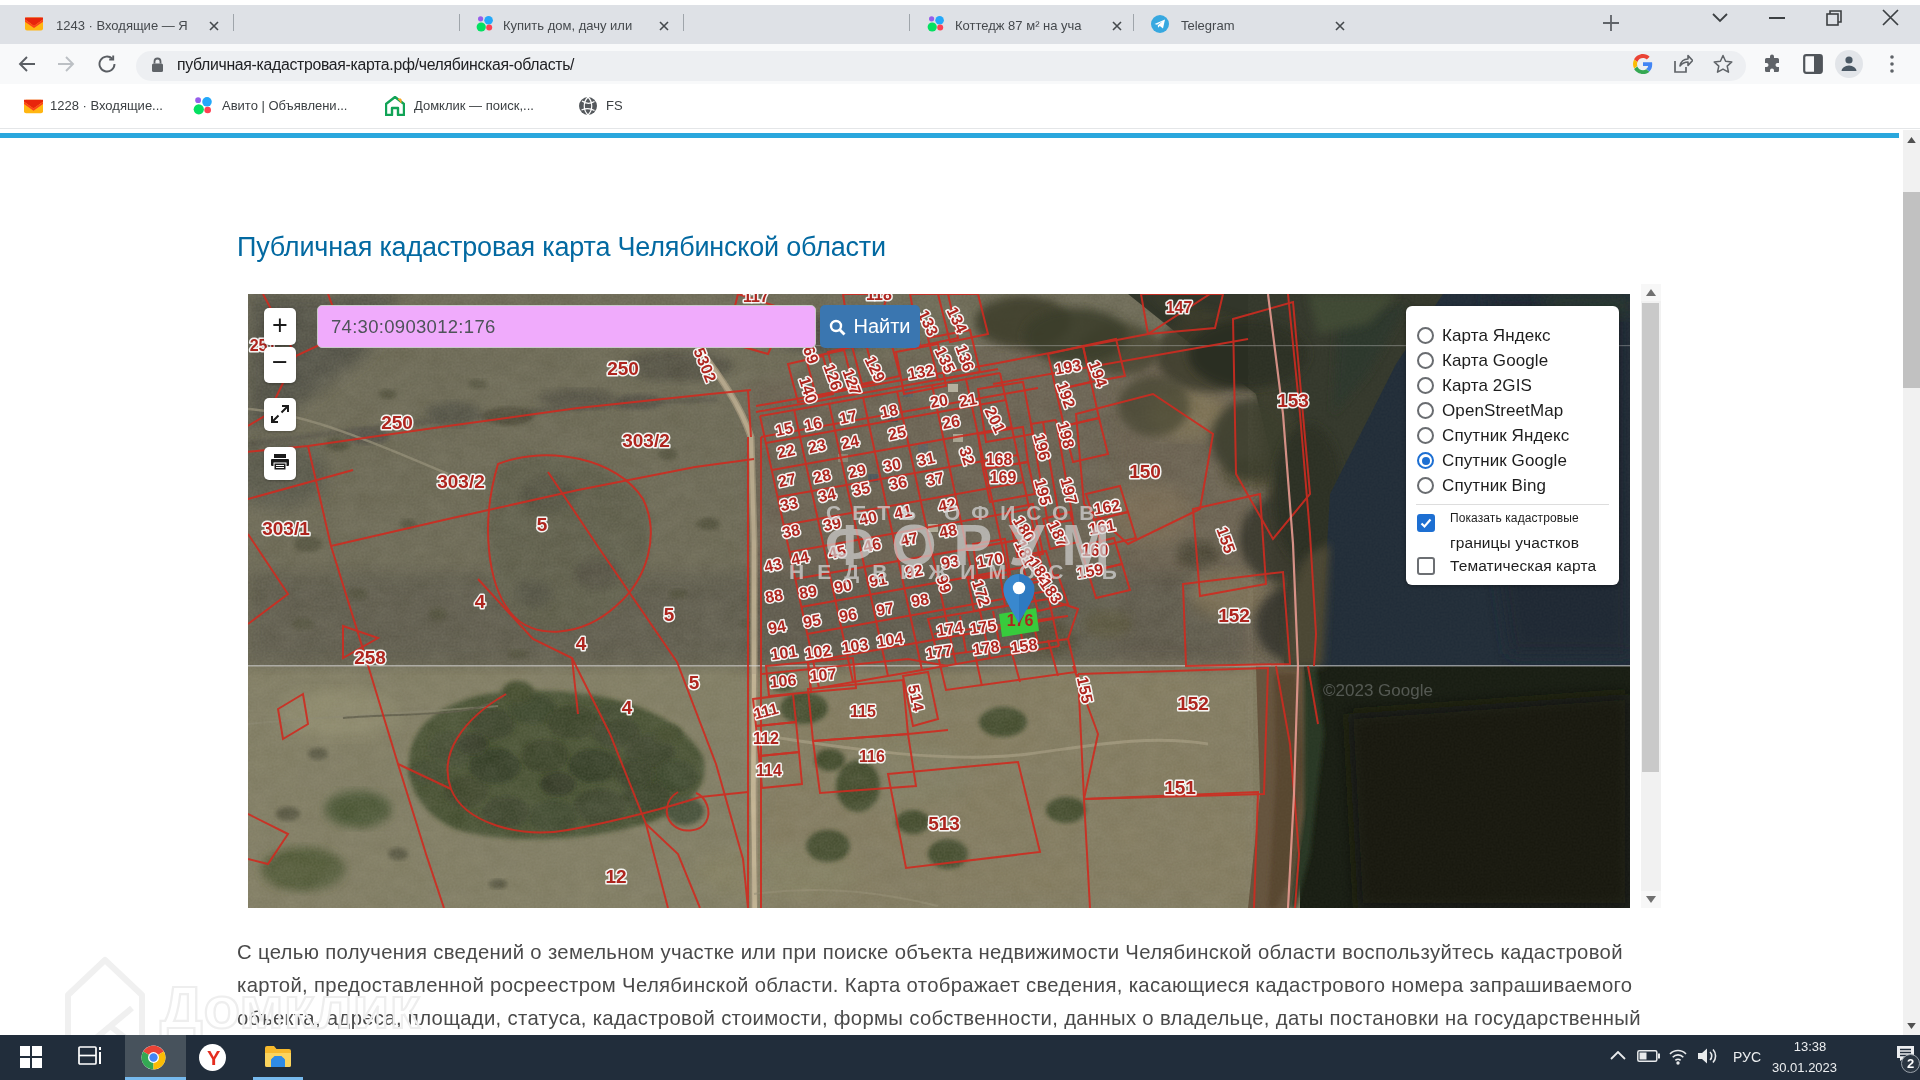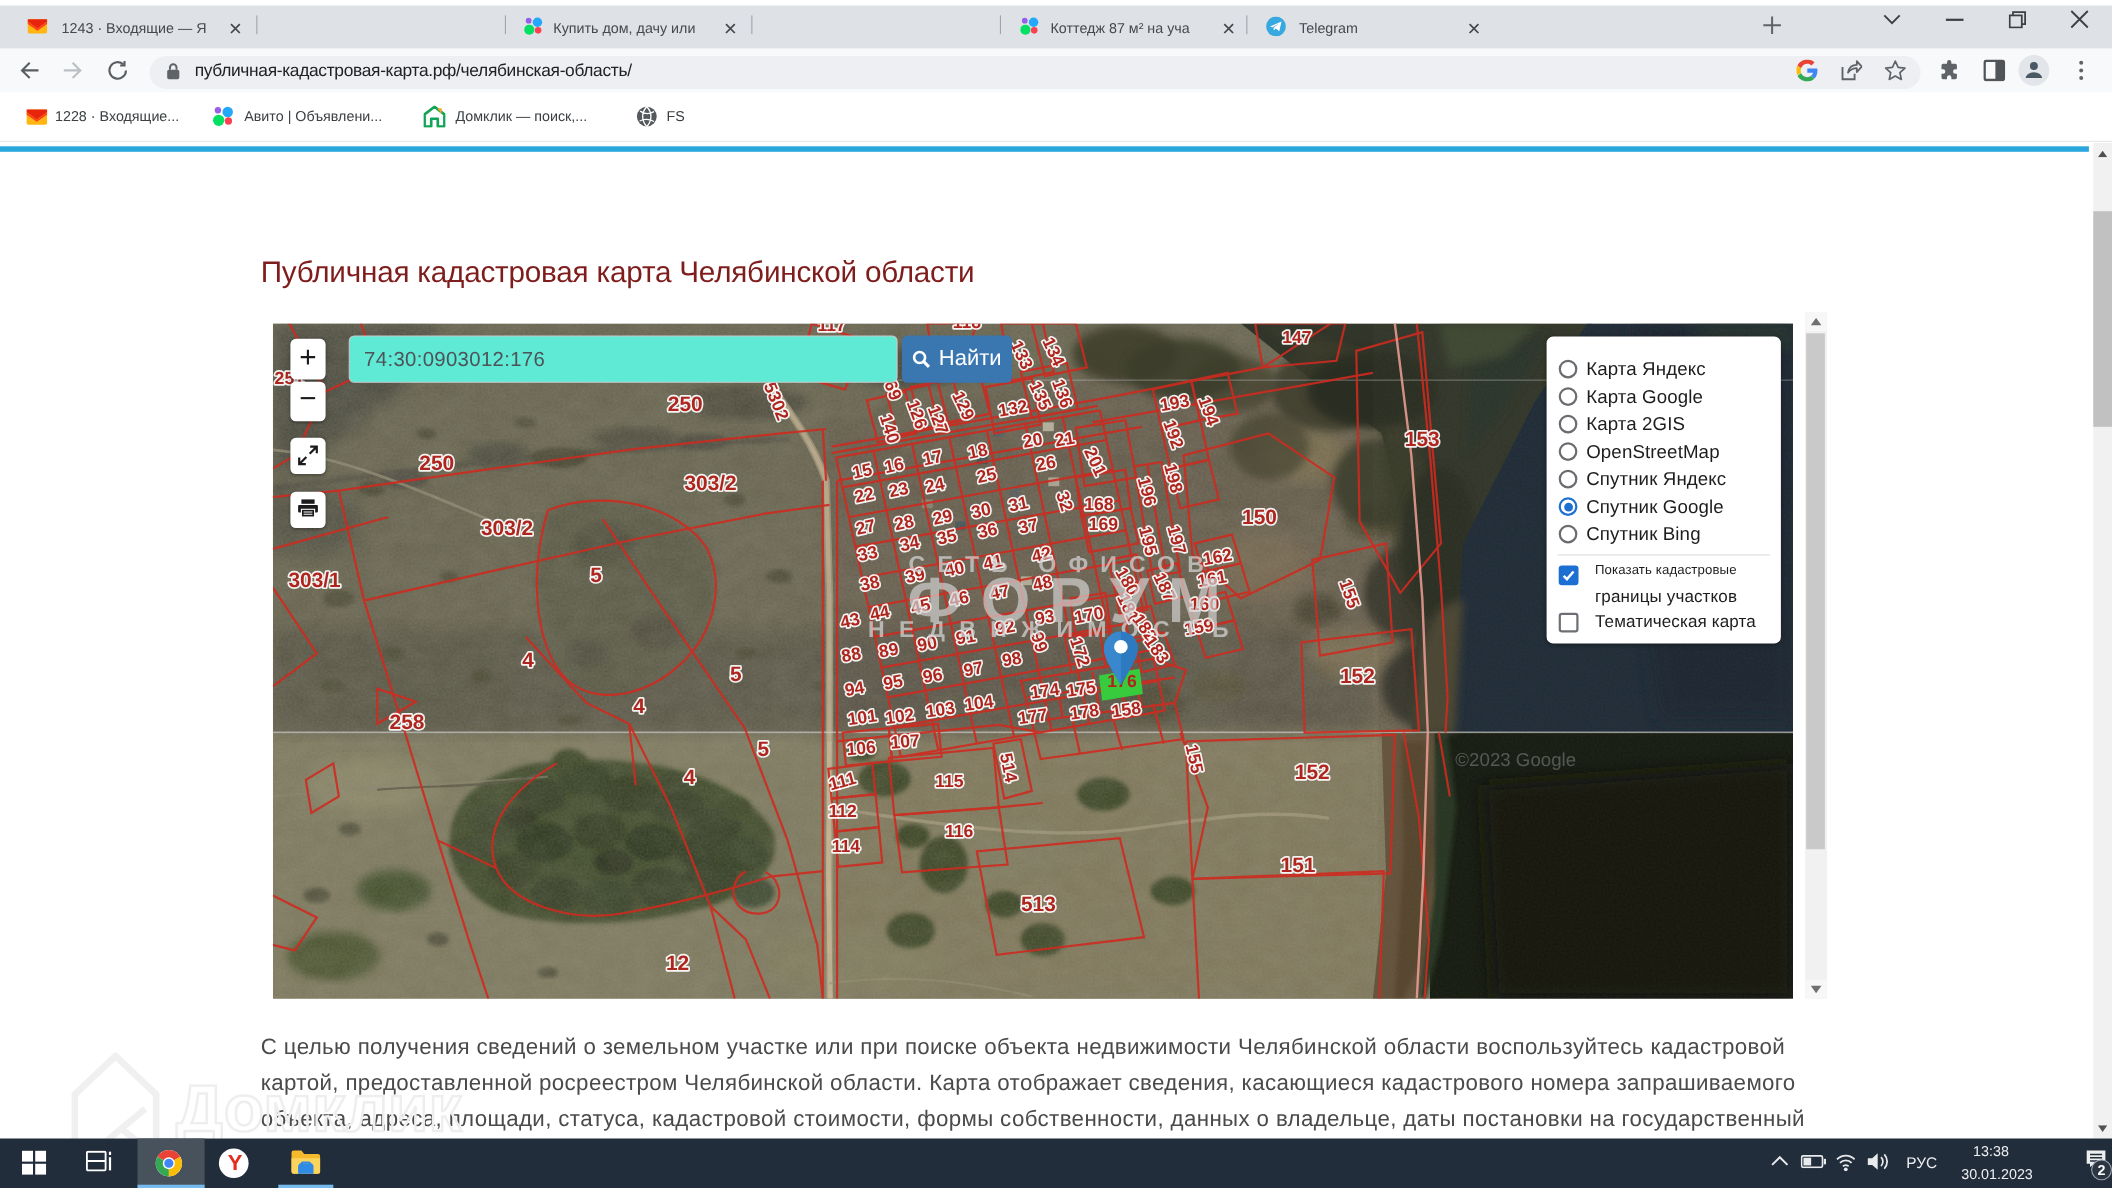--- a/index.html
+++ b/index.html
@@ -13,25 +13,25 @@
 #activetab{position:absolute;left:1358px;top:5px;width:230px;height:39px;background:#fff;border-radius:9px 9px 0 0}
 #toolbar{position:absolute;left:0;top:44px;width:1920px;height:40px;background:#f8f9fa}
 #omni{position:absolute;left:136px;top:7px;width:1610px;height:30px;border-radius:15px;background:#edeff2}
 #bookmarks{position:absolute;left:0;top:84px;width:1920px;height:45px;background:#fff;border-bottom:1px solid #e4e6e8}
 .bm{position:absolute;top:14px;font-size:13px;color:#3c4043;white-space:nowrap}
 #page{position:absolute;left:0;top:130px;width:1903px;height:905px;background:#fff}
 #cyan{position:absolute;left:0;top:3px;width:1899px;height:5px;background:#2aa7dd}
 #navbar{position:absolute;left:0;top:8px;width:1899px;height:56px;background:#262223}
 .nav{position:absolute;top:0;height:56px;line-height:56px;color:#fff;font-size:17px;font-weight:bold;letter-spacing:.3px;white-space:nowrap}
 #selregion{position:absolute;left:347px;top:-5px;width:200px;height:66px;background:#2aa8dd}
-#heading{position:absolute;left:237px;top:102px;font-size:27px;color:#7f1d1d;letter-spacing:-0.2px}
+#heading{position:absolute;left:237px;top:102px;font-size:27px;color:#0369a1;letter-spacing:-0.2px}
 #mapwrap{position:absolute;left:248px;top:164px;width:1382px;height:614px;overflow:hidden}
 #mapscroll{position:absolute;left:1641px;top:154px;width:20px;height:624px;background:#f1f1f1}
 .mbtn{position:absolute;left:16px;width:32px;background:#fff;border-radius:5px;box-shadow:0 1px 3px rgba(0,0,0,.3);color:#1b1b1b;text-align:center}
-#srch{position:absolute;left:69px;top:11px;width:499px;height:43px;background:#5eead4;border:1px solid #c9c9c9;border-radius:5px;font-size:18.5px;color:#4e5359;line-height:41px;padding-left:13px;letter-spacing:.3px}
+#srch{position:absolute;left:69px;top:11px;width:499px;height:43px;background:#f0abfc;border:1px solid #c9c9c9;border-radius:5px;font-size:18.5px;color:#4e5359;line-height:41px;padding-left:13px;letter-spacing:.3px}
 #findbtn{position:absolute;left:572px;top:11px;width:100px;height:43px;background:#3a76b0;border-radius:5px;color:#fff;font-size:20px;text-align:center;line-height:43px}
 #panel{position:absolute;left:1158px;top:12px;width:213px;height:279px;background:#fff;border-radius:6px;box-shadow:0 1px 4px rgba(0,0,0,.35);font-size:17px;color:#1d1d1d}
 .radio{position:absolute;left:11px;width:17px;height:17px;border:2px solid #696c70;border-radius:50%;background:#fff}
 .rlbl{position:absolute;left:36px;white-space:nowrap;letter-spacing:.1px}
 .chk{position:absolute;left:11px;width:18px;height:18px;border:2px solid #6c6f73;border-radius:3px;background:#fff}
 #para{position:absolute;left:237px;top:806px;font-size:20.3px;color:#4a4a4a;line-height:33px;white-space:nowrap;letter-spacing:.33px}
 #dkwm{position:absolute;left:60px;top:818px;color:#efefef}
 #taskbar{position:absolute;left:0;top:1035px;width:1920px;height:45px;background:#212d3b}
 #winscroll{position:absolute;left:1903px;top:130px;width:17px;height:905px;background:#f1f1f1}
 text.lbl{font-family:"Liberation Sans",sans-serif;font-weight:bold;fill:#ae251e;stroke:#fff;stroke-width:3px;paint-order:stroke;stroke-linejoin:round;stroke-opacity:.92}
@@ -699,18 +699,18 @@
         <path d="M7.4 13.4 a3.5 3.5 0 0 1 5.2 0"></path>
       </g>
       <circle cx="10" cy="16" r="1.7" fill="#e8eaec"></circle>
     </svg>
 <svg class="abs" style="left:1697px;top:12px" width="22" height="18" viewBox="0 0 22 18">
       <path d="M1 6 H5 L10 1.5 V16.5 L5 12 H1 Z" fill="#e8eaec"></path>
       <path d="M13 5 a5.5 5.5 0 0 1 0 8 M16 2.5 a9.5 9.5 0 0 1 0 13" stroke="#e8eaec" stroke-width="1.6" fill="none"></path>
     </svg>
 <div class="abs" style="left:1733px;top:14px;color:#eceef0;font-size:14px">РУС</div>
 <div class="abs" style="left:1772px;top:4px;width:76px;color:#eceef0;font-size:13px;text-align:center">13:38</div>
-<div class="abs" style="left:1772px;top:25px;width:76px;color:#eceef0;font-size:13px;text-align:right">30.01.2023</div>
+<div class="abs" style="left:1772px;top:25px;width:76px;color:#eceef0;font-size:13px;text-align:left">30.01.2023</div>
 <svg class="abs" style="left:1896px;top:10px" width="19" height="17" viewBox="0 0 19 17">
       <path d="M1 1 H18 V13 H8 L4 16 V13 H1 Z" fill="#eceef0"></path>
       <path d="M4 4.5 h11 M4 7.5 h11 M4 10.5 h7" stroke="#212d3b" stroke-width="1.4"></path>
     </svg>
 <div class="abs" style="left:1901px;top:19px;width:19px;height:19px;border-radius:50%;background:#2b3642;border:1.4px solid #9aa2aa;color:#fff;font-size:13px;font-weight:bold;text-align:center;line-height:17px">2</div>
 </div>
 </body></html>

